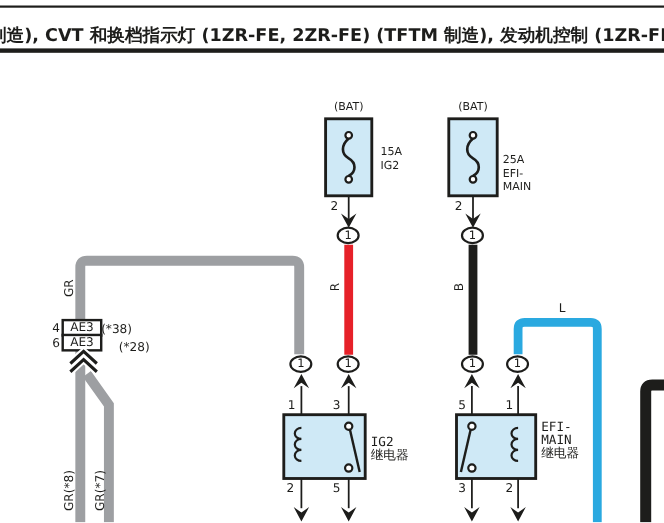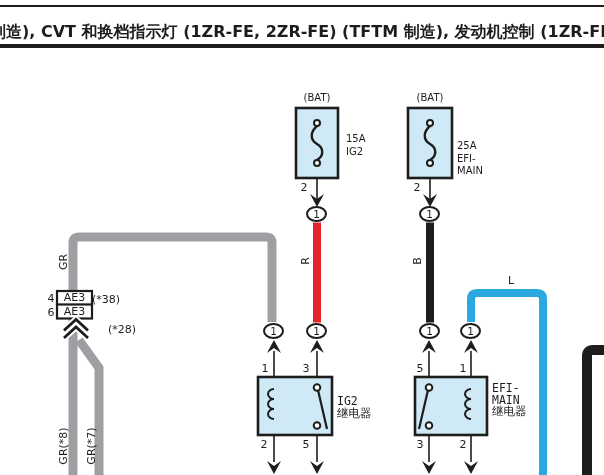--- a/index.html
+++ b/index.html
@@ -154,21 +154,21 @@
   <div class="abs rot lbl txt" style="left:417px;top:261px;">B</div>
   <div class="abs ctr lbl txt" style="left:511px;top:280px;">L</div>
   <div class="abs rot lbl txt" style="left:63px;top:446px;">GR(*8)</div>
   <div class="abs rot lbl txt" style="left:91px;top:446px;">GR(*7)</div>
 
   <div class="abs ctr lbl txt" style="left:51px;top:298px;">4</div>
   <div class="abs ctr lbl-sm txt" style="left:74.5px;top:298px;">AE3</div>
   <div class="abs ctr lbl txt" style="left:106px;top:298.5px;">(*38)</div>
   <div class="abs ctr lbl txt" style="left:51px;top:311.5px;">6</div>
   <div class="abs ctr lbl-sm txt" style="left:74.5px;top:311.5px;">AE3</div>
-  <div class="abs ctr lbl txt" style="left:106px;top:329px;padding-left:32px;">(*28)</div>
+  <div class="abs ctr lbl txt" style="left:106px;top:316px;padding-left:32px;">(*28)</div>
 
   <div class="abs ctr lbl txt" style="left:265px;top:368px;">1</div>
   <div class="abs ctr lbl txt" style="left:306px;top:368px;">3</div>
   <div class="abs ctr lbl txt" style="left:264px;top:444px;">2</div>
   <div class="abs ctr lbl txt" style="left:306px;top:444px;">5</div>
 
   <div class="abs ctr lbl txt" style="left:420px;top:368px;">5</div>
   <div class="abs ctr lbl txt" style="left:463px;top:368px;">1</div>
   <div class="abs ctr lbl txt" style="left:420px;top:444px;">3</div>
   <div class="abs ctr lbl txt" style="left:463px;top:444px;">2</div>

